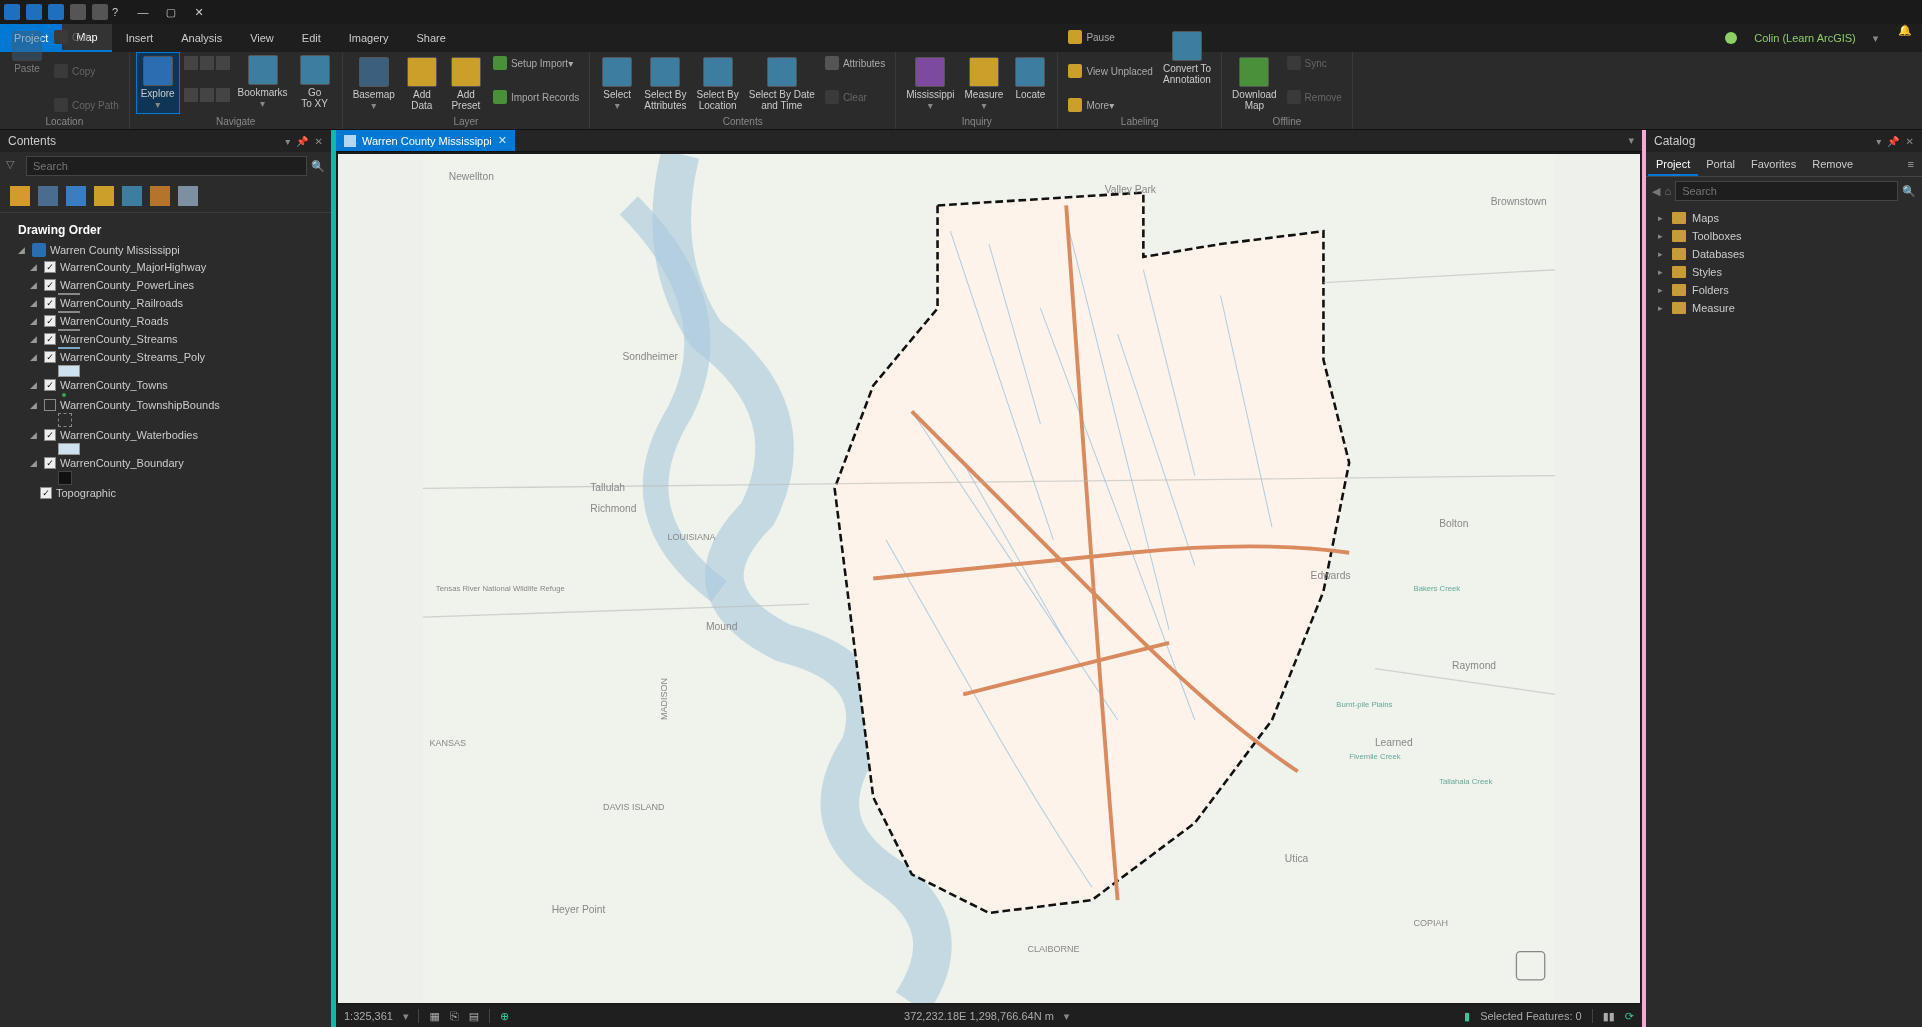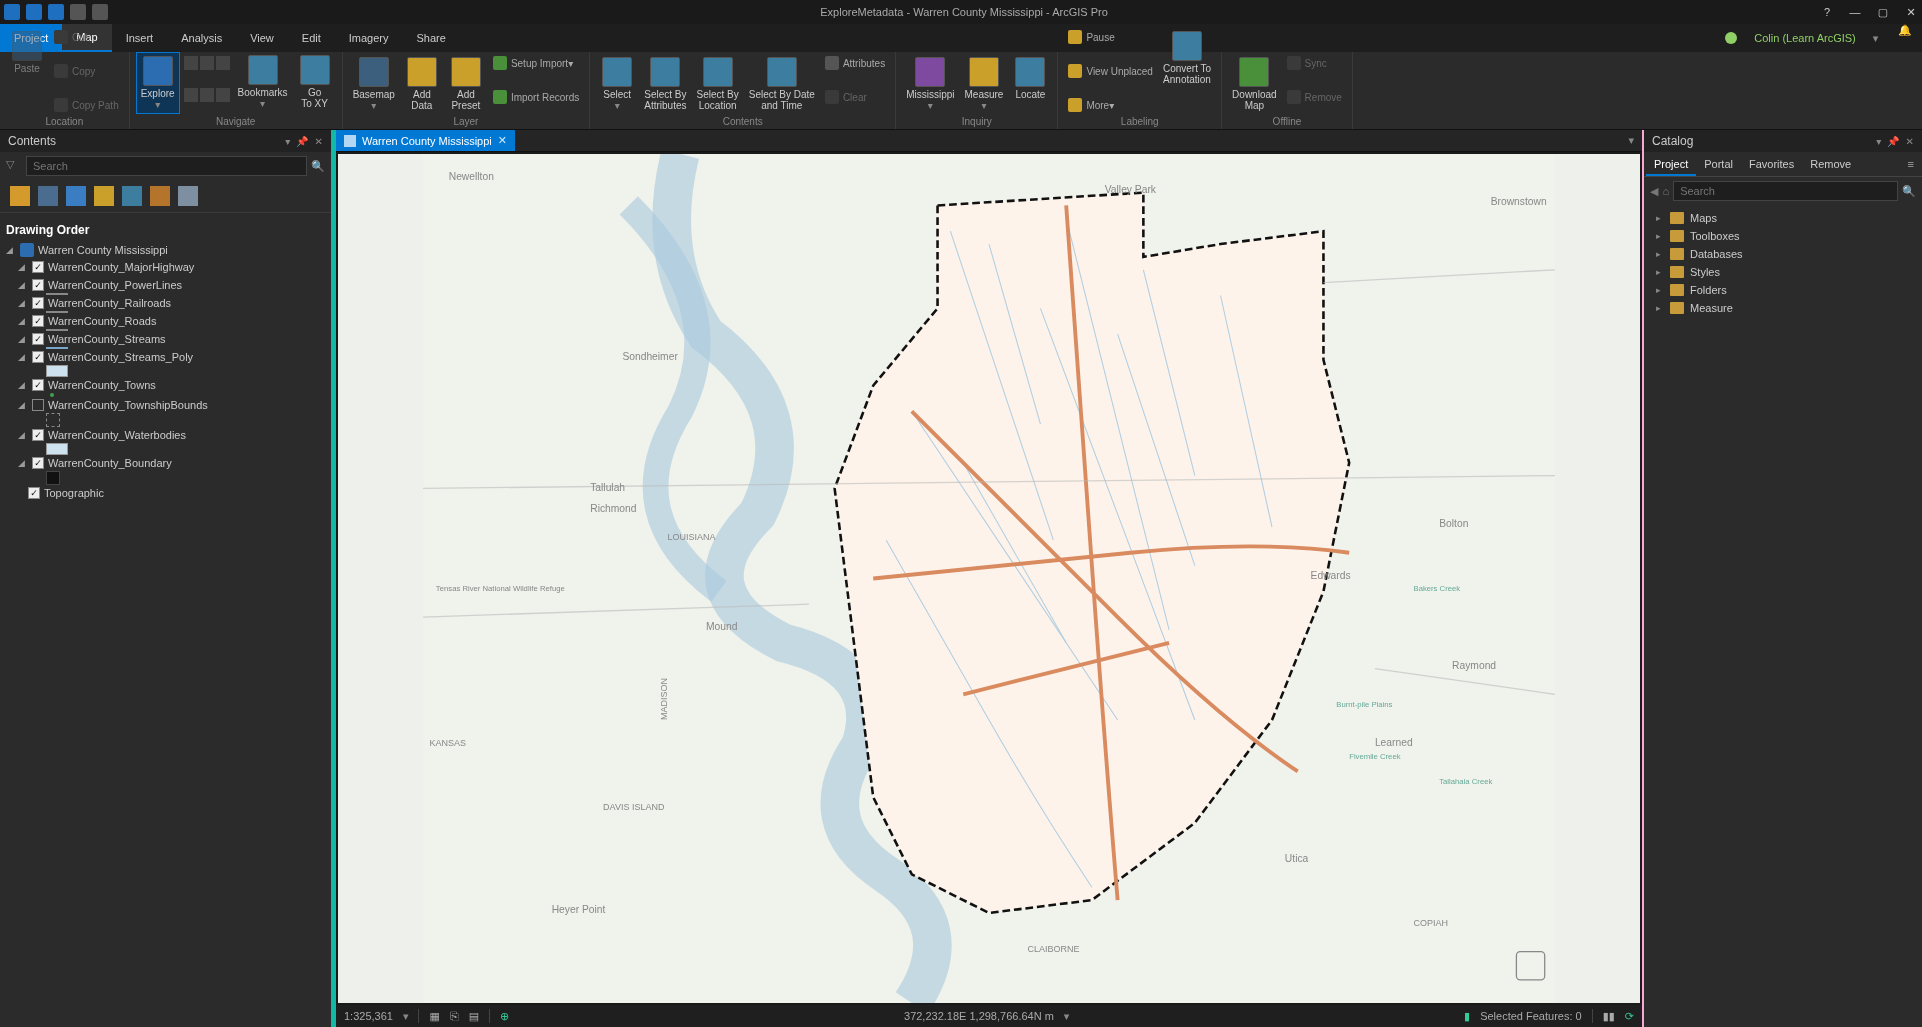--- a/index.html
+++ b/index.html
@@ -35,33 +35,33 @@
 .rbtn-sm.dim { color:#666; }
 .rbtn-sm.dim .ico-s{ background:#3a3a3a;}
 .rcol { display:flex; flex-direction:column; gap:16px; }
 
 
 .mainarea { display: flex; height: calc(1027px - 24px - 28px - 78px); }
 
 
 .panel { background:#2b2b2b; display:flex; flex-direction:column; }
 .panel.left { width: 336px; border-right:5px solid #14b8a6; }
-.panel.right { width: 280px; border-left:2px solid #f9a8d4; }
+.panel.right { width: 280px; border-left:4px solid #f9a8d4; }
 .panel-hdr { background:#222; padding:4px 8px; color:#ccc; display:flex; align-items:center; font-size:12px; }
 .panel-hdr .sp { flex:1; }
 .panel-hdr .pctl { color:#888; margin-left:6px; cursor:pointer; font-size:10px;}
 .content-search { display:flex; align-items:center; padding:4px 6px; gap:4px; }
 .content-search .filter { width:16px; height:16px; color:#888;}
 .content-search input { flex:1; background:#1e1e1e; border:1px solid #444; color:#ccc; padding:3px 6px; font-size:11px; }
 .content-search .mag { color:#888; }
 .content-toolbar { display:flex; gap:8px; padding:6px 10px; border-bottom:1px solid #3a3a3a; }
 .ct-icon { width:20px; height:20px; cursor:pointer; }
 .ct-icon.a1{ background:#d49a2b;} .ct-icon.a2{ background:#4a6d8f;} .ct-icon.a3{ background:#3a7dc2;}
 .ct-icon.a4{ background:#caa02b;} .ct-icon.a5{ background:#3c7da0;} .ct-icon.a6{ background:#b5742b;} .ct-icon.a7{ background:#7d8fa0;}
-.contents-tree { padding:6px 0; overflow:auto; }
+.contents-tree { padding:6px 0; overflow:auto;margin-left:12px; }
 .tree-h { color:#fff; font-size:12px; font-weight:600; padding:4px 6px; }
 .map-node { display:flex; align-items:center; padding:2px 0 2px 6px; gap:4px; color:#ccc; font-size:11px;}
 .caret { width:10px; color:#999; font-size:9px; }
 .map-ico { width:14px; height:14px; background:#2b6db0; border-radius:2px;}
 .layer { display:flex; align-items:center; padding:2px 0 2px 18px; gap:4px; color:#ccc; font-size:11px;}
 .layer .chk { width:12px; height:12px; border:1px solid #888; background:#eee; display:flex; align-items:center; justify-content:center; font-size:9px; color:#111;}
 .layer .chk.off { background:#2b2b2b; }
 .sym { margin-left: 46px; width:22px; height:10px; }
 .sym.line-orange{ background:linear-gradient(#d77; #d77); height:2px; }
 .sym.line-gray{ height:2px; background:#888;}
@@ -99,21 +99,20 @@
 <body>
 
 <div class="titlebar">
   <div class="qat">
     <div class="qat-icon"></div>
     <div class="qat-icon"></div>
     <div class="qat-icon"></div>
     <div class="qat-icon" style="background:#555"></div>
     <div class="qat-icon" style="background:#555"></div>
   </div>
-  <div class="title">ExploreMetadata - Warren County Mississippi - ArcGIS Pro</div>
   <div class="win-controls">
     <div class="win-btn">?</div>
     <div class="win-btn">—</div>
     <div class="win-btn">▢</div>
     <div class="win-btn">✕</div>
   </div>
 </div>
 
 <div class="maintabs">
   <div class="tab project">Project</div>

